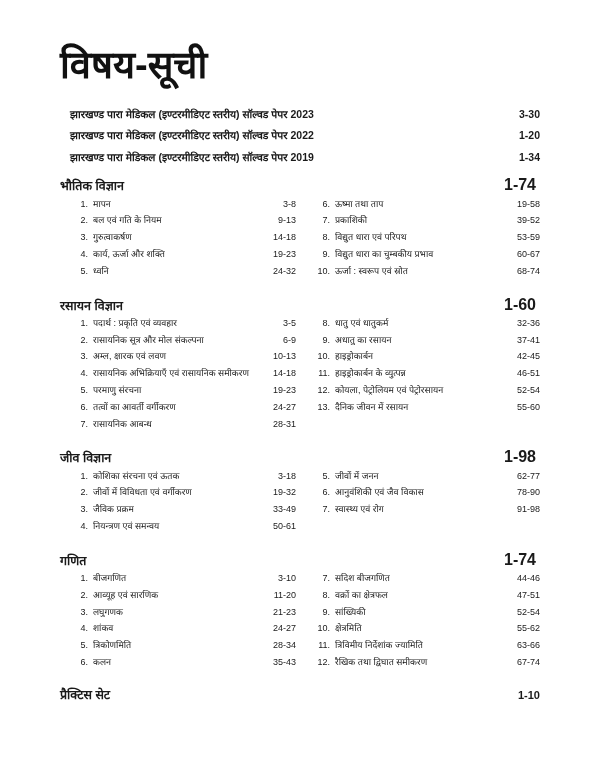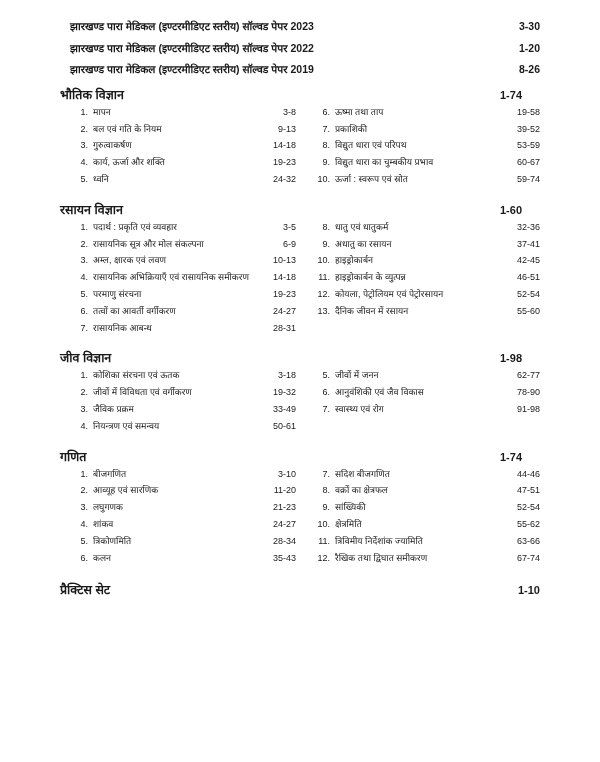--- a/index.html
+++ b/index.html
@@ -67,22 +67,22 @@
     font-weight: bold;
     margin-bottom: 4px;
     line-height: 1.2;
     margin-top: 12px;
   }
   .section-head .section-name {
     flex: 1 1 auto;
   }
   .section-head .section-pages {
     flex: 0 0 auto;
-    font-size: 11px;
-    text-align: left;
+    font-size: 16px;
+    text-align: center;
     min-width: 40px;
   }
 
   .chapter-cols {
     display: flex;
     gap: 0px;
   }
   .chapter-col {
     flex: 0 0 50%;
     box-sizing: border-box;
@@ -130,35 +130,36 @@
     font-size: 11px;
     text-align: right;
     min-width: 40px;
   }
 </style>
 </head>
 <body>
 
 <div class="page">
 
+  <h1 class="page-title">विषय-सूची</h1>
 
   <div class="toc">
 
     <div id="solved-papers">
         <div class="paper-row">
           <span class="paper-title">झारखण्ड पारा मेडिकल (इण्टरमीडिएट स्तरीय) सॉल्वड पेपर 2023</span>
           <span class="paper-pages">3-30</span>
         </div>
         <div class="paper-row">
           <span class="paper-title">झारखण्ड पारा मेडिकल (इण्टरमीडिएट स्तरीय) सॉल्वड पेपर 2022</span>
           <span class="paper-pages">1-20</span>
         </div>
         <div class="paper-row">
           <span class="paper-title">झारखण्ड पारा मेडिकल (इण्टरमीडिएट स्तरीय) सॉल्वड पेपर 2019</span>
-          <span class="paper-pages">8-26</span>
+          <span class="paper-pages">1-34</span>
         </div>
       </div>
 
     <div id="sections">
         <div class="section">
           <div class="section-head">
             <span class="section-name">भौतिक विज्ञान</span>
             <span class="section-pages">1-74</span>
           </div>
           <div class="chapter-cols">
@@ -206,21 +207,21 @@
                 <span class="ch-pages">53-59</span>
               </div>
               <div class="chapter">
                 <span class="ch-num">9.</span>
                 <span class="ch-name">विद्युत धारा का चुम्बकीय प्रभाव</span>
                 <span class="ch-pages">60-67</span>
               </div>
               <div class="chapter">
                 <span class="ch-num">10.</span>
                 <span class="ch-name">ऊर्जा : स्वरूप एवं स्रोत</span>
-                <span class="ch-pages">59-74</span>
+                <span class="ch-pages">68-74</span>
               </div>
             </div>
           </div>
         </div>
         <div class="section">
           <div class="section-head">
             <span class="section-name">रसायन विज्ञान</span>
             <span class="section-pages">1-60</span>
           </div>
           <div class="chapter-cols">

